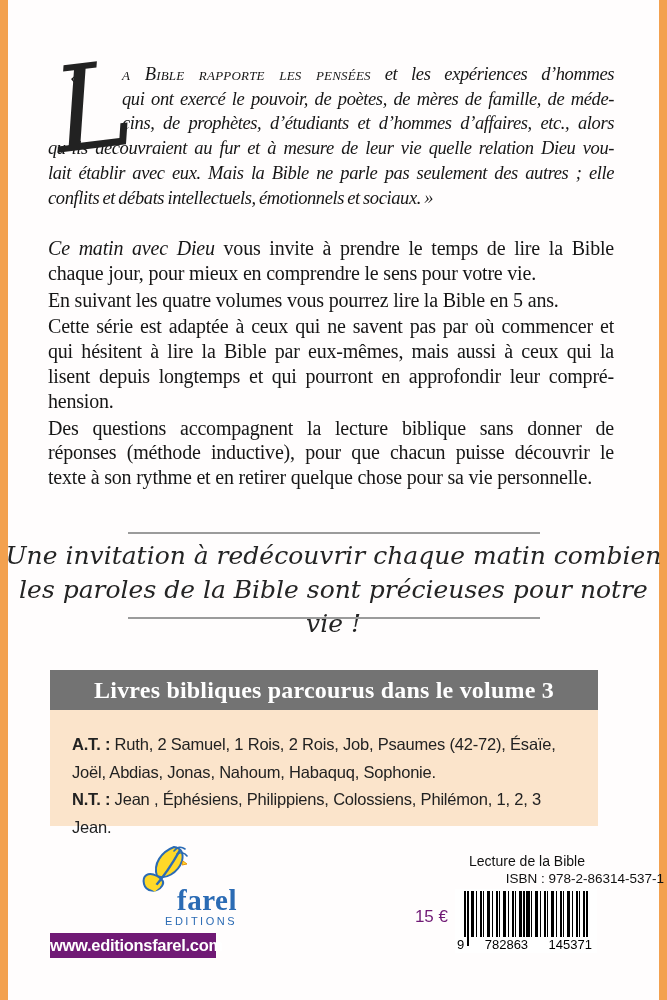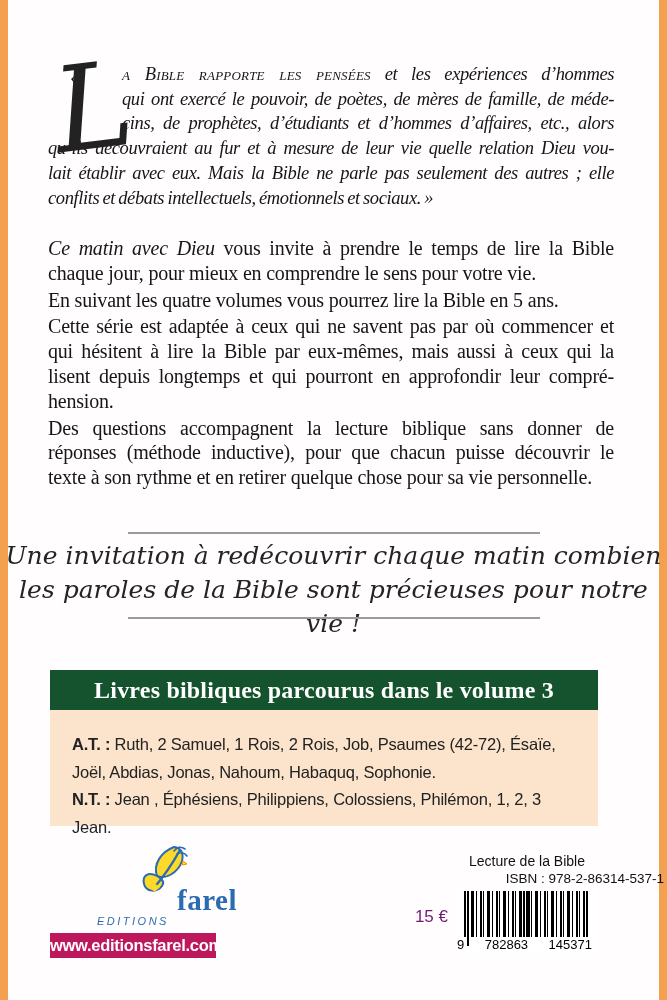--- a/index.html
+++ b/index.html
@@ -41,48 +41,48 @@
   .rule.top { top:532px; } .rule.bottom { top:617px; }
   .tagline {
     position:absolute; left:0; top:539px; width:667px; text-align:center;
     font-family:"DejaVu Serif", serif; font-style:italic;
     font-size:25px; line-height:34px; color:#242424;
   }
 
   
   .books-box { position:absolute; left:50px; top:670px; width:548px; height:156px; background:#fbe4cb; }
   .books-box .hdr {
-    height:40px; background:#14532d; color:#ffffff; text-align:center;
+    height:40px; background:#737373; color:#ffffff; text-align:center;
     font-weight:bold; font-size:24px; line-height:40px; letter-spacing:0.2px;
   }
   .books-box .bx-body {
     padding:6px 22px 0 22px;
     font-family:"Liberation Sans", sans-serif; font-size:16.5px;
     letter-spacing:-0.2px; line-height:27.5px; color:#222;margin-top:15px;
   }
   .lbl { font-weight:bold; }
 
   
   .butterfly { position:absolute; left:141px; top:845px; }
   .farel-name {
     position:absolute; left:97px; top:884px; width:140px; text-align:right;
     color:#2b6bb4; font-weight:bold; font-size:29px; letter-spacing:0.5px;
   }
   .a-accent {
     position:absolute; left:151px; top:884px; width:7px; height:7px;
     background:#ffd928; transform:rotate(32deg) skewX(-15deg);
   }
   .farel-sub {
-    position:absolute; left:97px; top:915px; width:140px; text-align:left;
-    color:#2b6bb4; font-family:"Liberation Sans", sans-serif; font-style:italic;
+    position:absolute; left:97px; top:915px; width:140px; text-align:right;
+    color:#2b6bb4; font-family:"Liberation Sans", sans-serif; 
     font-size:11px; letter-spacing:2.5px;
   }
   .site-bar {
     position:absolute; left:50px; top:933px; width:166px; height:25px;
-    background:#be185d; color:#fff; text-align:center; line-height:25px;
+    background:#701a75; color:#fff; text-align:center; line-height:25px;
     font-family:"Liberation Sans", sans-serif; font-weight:bold;
     font-size:16.5px; letter-spacing:-0.3px;
   }
 
   
   .collection {
     position:absolute; left:390px; top:853px; width:274px; text-align:center;
     font-family:"Liberation Sans", sans-serif; font-size:14px; color:#111;
   }
   .isbn {

